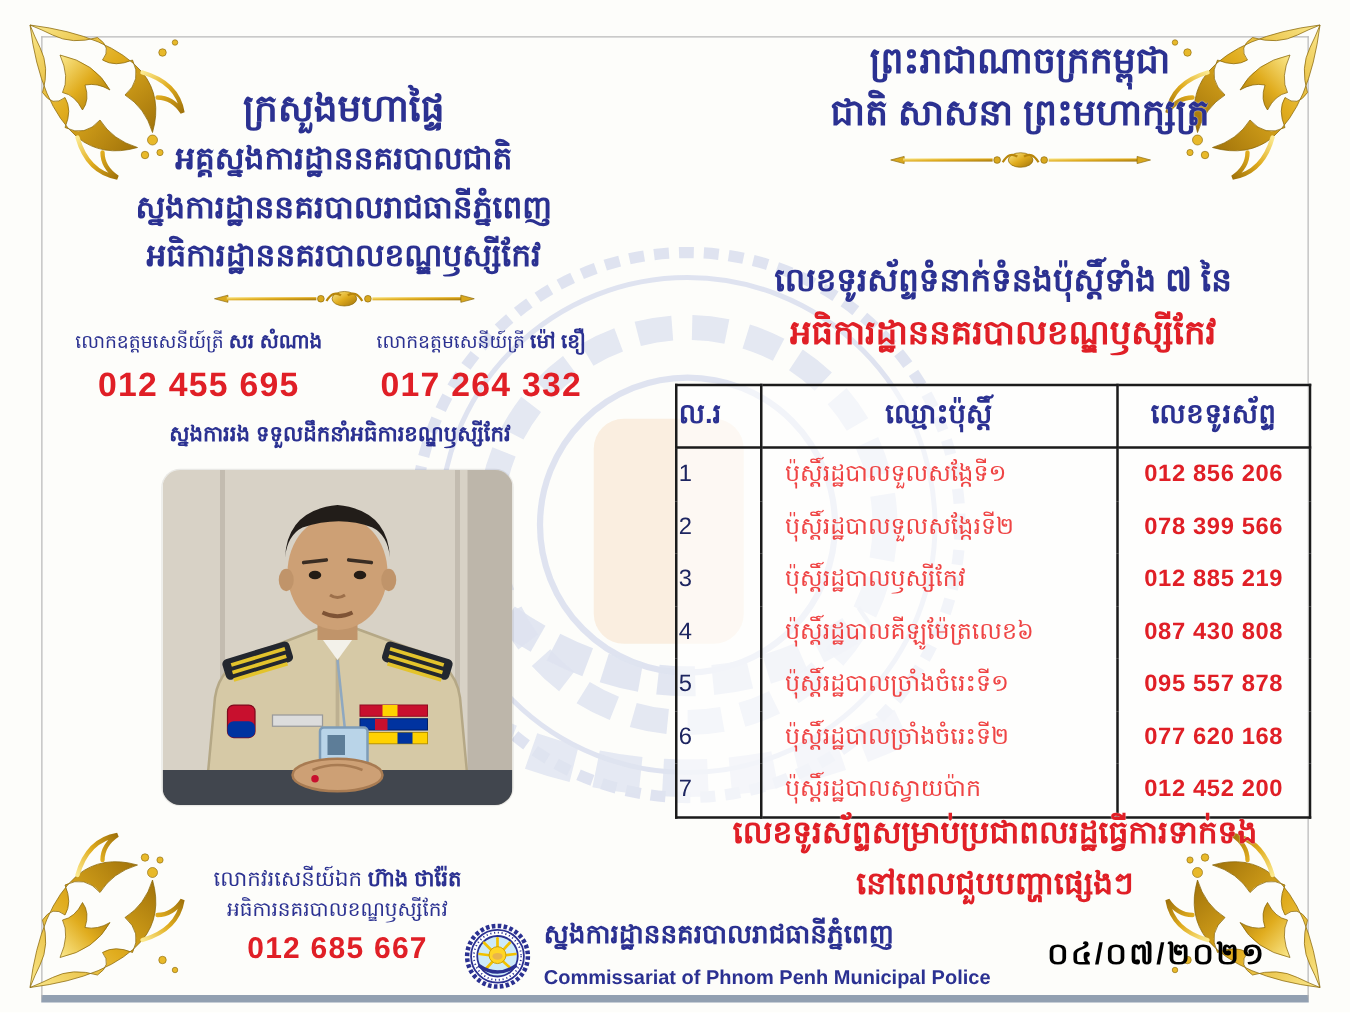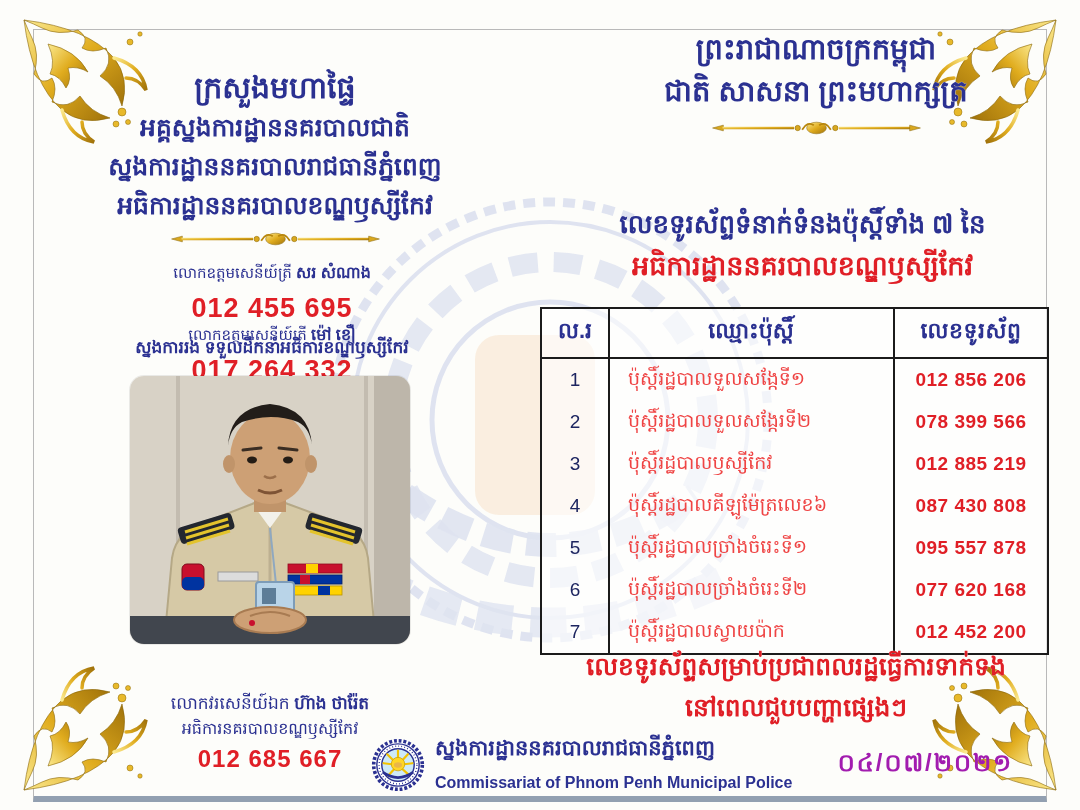--- a/index.html
+++ b/index.html
@@ -36,21 +36,21 @@
     position:absolute; left:598px; top:28px; width:436px; text-align:center;
   }
   .kingdom .l1{font-size:29px; line-height:42px;}
   .kingdom .divider{margin-top:6px;}
   .table-title{
     position:absolute; left:555px; top:203px; width:495px; text-align:center;
   }
   .table-title .l1{font-size:26px; line-height:42px;}
   .table-title .l2{font-size:27px; line-height:42px;}
   
-  .contacts{position:absolute; left:46px; top:262px; width:452px; display:flex;flex-direction:column;}
+  .contacts{position:absolute; left:46px; top:262px; width:452px; display:flex;}
   .contact{flex:1; text-align:center;}
   .contact .who{font-size:15px; color:#2b3191; white-space:nowrap;}
   .contact .who b{font-size:16px;}
   .contact .phone{font-size:27px; font-weight:bold; letter-spacing:1px; margin-top:7px;}
   .deputy{
     position:absolute; left:46px; top:336px; width:452px; text-align:center;
     font-size:17px;
   }
   
   .photo{
@@ -68,36 +68,36 @@
   .posts{
     position:absolute; left:540px; top:307px; width:506px;
     border-collapse:collapse; background:rgba(255,255,255,.6);
     table-layout:fixed;
   }
   .posts, .posts th, .posts td{border:2.5px solid #1b1b1b;}
   .posts tbody td{border-top:none; border-bottom:none;}
   .posts tbody tr:last-child td{border-bottom:2.5px solid #1b1b1b;}
   .posts th{height:46px; font-size:22px; color:#2b3191; font-weight:bold;}
   .posts td{height:40px; font-size:19px;}
-  .c-no{width:64px; text-align:center; color:#1d2560;border-radius:15px;}
+  .c-no{width:64px; text-align:left; color:#1d2560;border-radius:15px;}
   .c-post{width:282px; text-align:left; padding-left:18px; color:#ef4444;}
   .c-phone{width:150px; text-align:center; color:#e01f26; font-weight:bold; font-size:18px; letter-spacing:.5px;}
   
   .notice{
     position:absolute; left:545px; top:646px; width:502px; text-align:center;
     font-size:25px; line-height:41px;
   }
   
   .footer-org{position:absolute; left:371px; top:735px; display:flex; align-items:center;}
   .footer-org .logo{width:54px; height:54px; margin-right:10px;}
   .footer-org .k{font-size:21px; line-height:26px;}
   .footer-org .e{font-size:16px; line-height:22px;margin-top:11px;}
   .date{
     position:absolute; left:828px; top:748px; width:195px; text-align:center;
-    font-size:24px; font-weight:bold; letter-spacing:2px; color:#a21caf;
+    font-size:24px; font-weight:bold; letter-spacing:2px; color:#000000;
   }
   .hidden-defs{position:absolute; width:0; height:0; overflow:hidden;}
 </style>
 </head>
 <body>
 
 <svg class="hidden-defs" aria-hidden="true">
   <defs>
     <linearGradient id="goldg" x1="0" y1="0" x2="1" y2="1">
       <stop offset="0" stop-color="#fbe98e"></stop>

